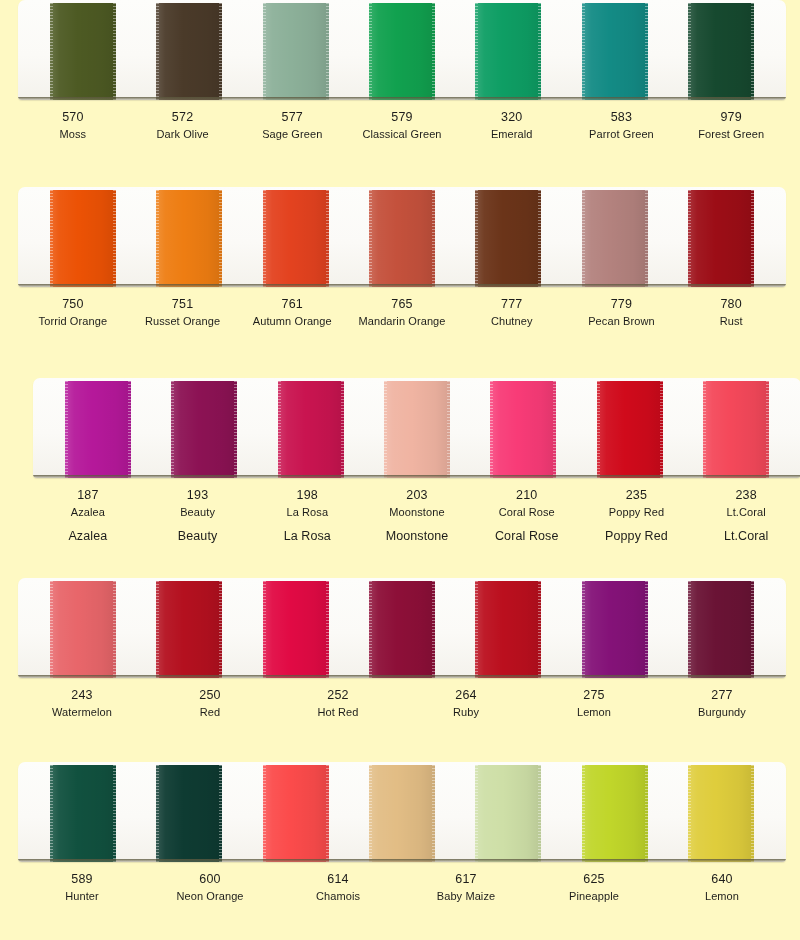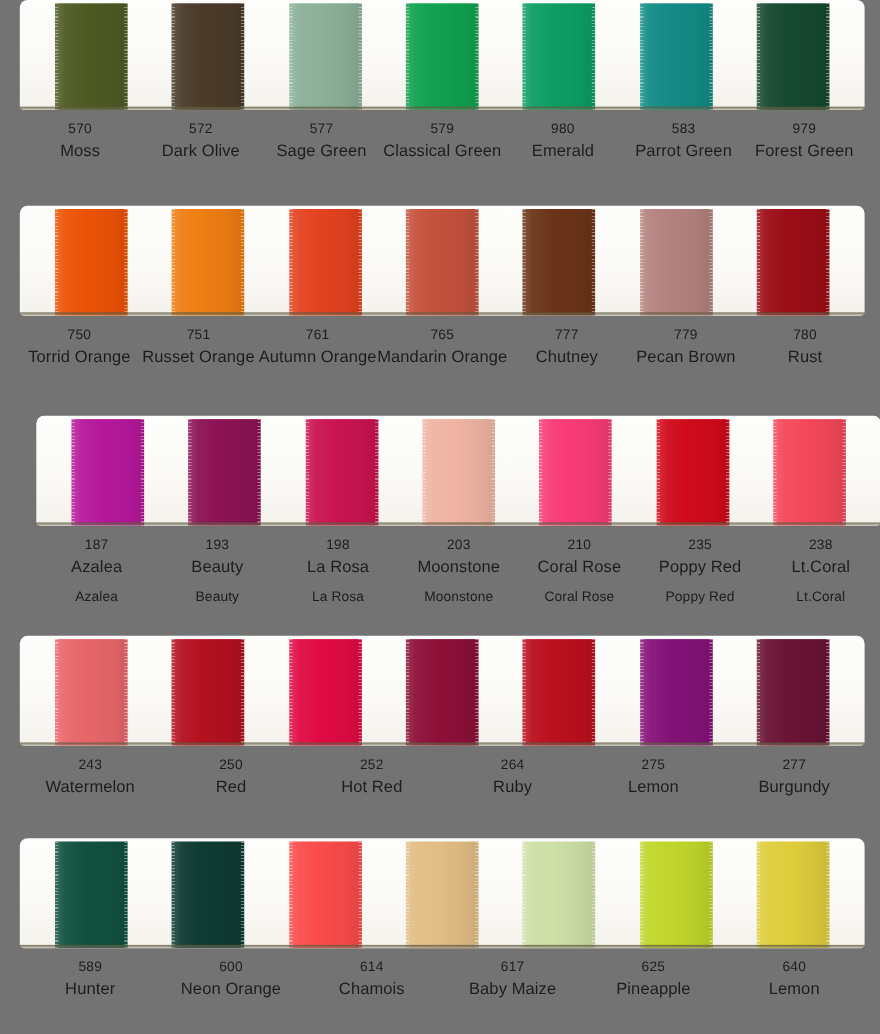--- a/index.html
+++ b/index.html
@@ -12,21 +12,21 @@
     width: 800px;
     height: 940px;
     font-family: "Liberation Sans", sans-serif;
     overflow: hidden;
     position: relative;
   }
 
   .card {
     width: 800px;
     height: 940px;
-    background: #737373;
+    background: #fef9c3;
     display: flex;
     flex-direction: column;
     justify-content: flex-start;
     box-sizing: border-box;
   }
 
   
   .row {
     position: relative;
     width: 800px;
@@ -115,21 +115,21 @@
     flex: 1 1 0;
     text-align: center;
     color: #1d1d1b;
     line-height: 1.42;
   }
   .code {
     font-size: 12.5px;
     letter-spacing: .2px;
   }
   .name {
-    font-size: 15px;
+    font-size: 11px;
     letter-spacing: .1px;
     white-space: nowrap;
   }
   .name-repeat {
     font-size: 12.5px;
     letter-spacing: .1px;
     white-space: nowrap;
     padding-top: 8px;
   }
 </style>
@@ -173,21 +173,21 @@
         </div>
         <div class="label-slot">
           <div class="code">577</div>
           <div class="name">Sage Green</div>
         </div>
         <div class="label-slot">
           <div class="code">579</div>
           <div class="name">Classical Green</div>
         </div>
         <div class="label-slot">
-          <div class="code">980</div>
+          <div class="code">320</div>
           <div class="name">Emerald</div>
         </div>
         <div class="label-slot">
           <div class="code">583</div>
           <div class="name">Parrot Green</div>
         </div>
         <div class="label-slot">
           <div class="code">979</div>
           <div class="name">Forest Green</div>
         </div>

